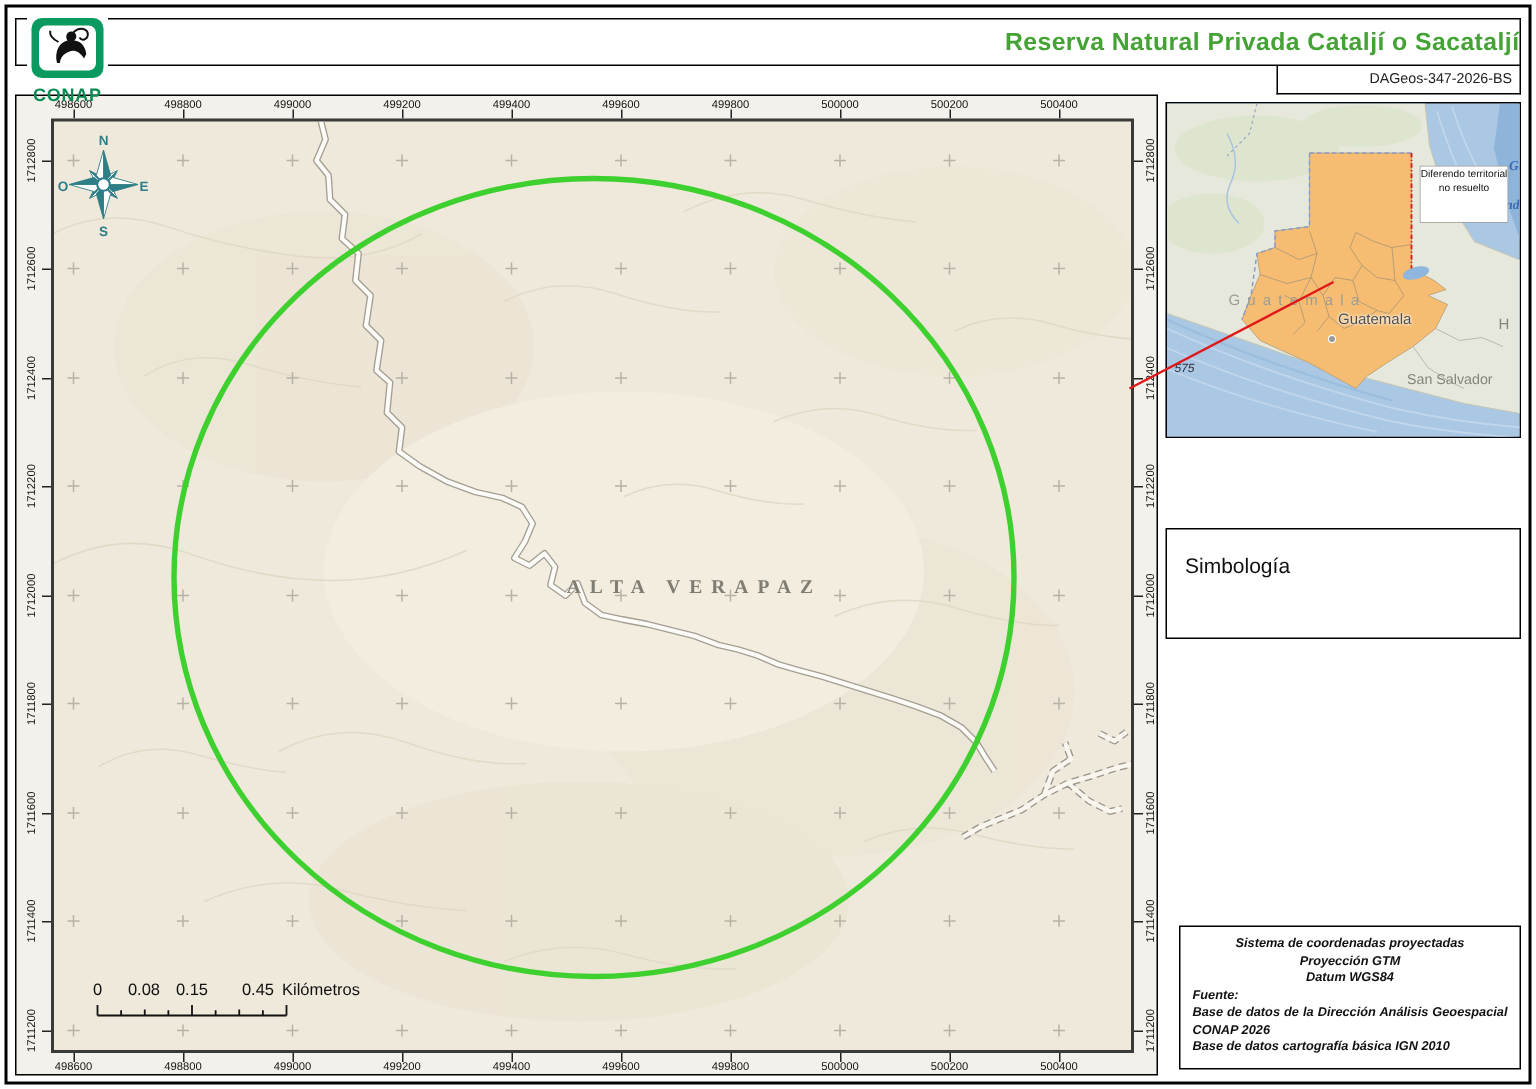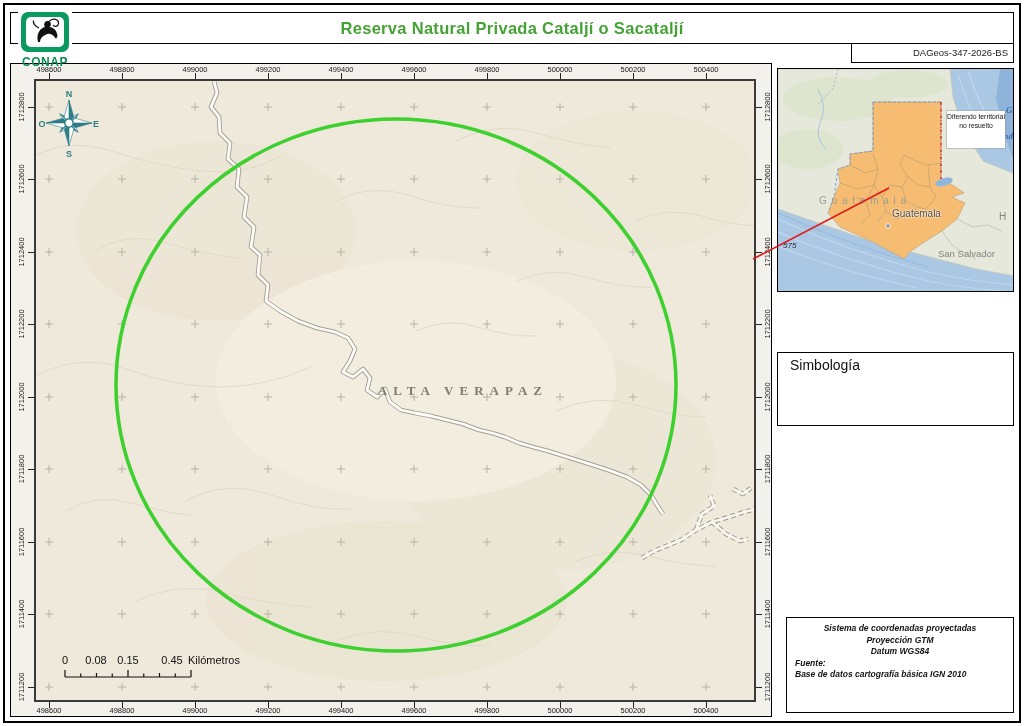--- a/index.html
+++ b/index.html
@@ -3,21 +3,21 @@
 <meta charset="utf-8">
 <style>
   *{margin:0;padding:0;box-sizing:border-box}
   body{width:1024px;height:726px;position:relative;background:#fff;
        font-family:"Liberation Sans",sans-serif;overflow:hidden}
   #outer-frame{position:absolute;left:3px;top:3px;width:1018px;height:720px;border:2px solid #000}
 
   
   #title-bar{position:absolute;left:10px;top:12px;width:1004px;height:32px;
              border:1px solid #000;background:#fff}
-  #map-title{position:absolute;left:0;top:6px;width:100%;text-align:center;
+  #map-title{position:absolute;left:0;top:6px;width:100%;text-align:right;
              font-size:16.5px;font-weight:600;letter-spacing:.3px;color:#45a336}
   #logo{position:absolute;left:18px;top:12px;width:54px;height:48px;background:#fff;z-index:5;text-align:center}
   #logo-caption{display:block;font-size:12px;font-weight:bold;letter-spacing:.5px;color:#0a8b52;margin-top:-1px}
   #doc-code-box{position:absolute;left:851px;top:44px;width:163px;height:19px;
                 border:1px solid #000;border-top:none;font-size:9.5px;color:#222;
                 text-align:right;padding:3px 5px 0 0;background:#fff}
 
   
   #map-frame{position:absolute;left:10px;top:63px;width:762px;height:654px;
              border:1px solid #000;background:#f3f1ec}
@@ -50,21 +50,21 @@
   #inset-city{left:160px;top:179px;font-size:9.5px;color:#85857e}
   #inset-ho{left:221px;top:142px;font-size:10px;letter-spacing:2px;color:#85857e}
   #inset-hond{left:214px;top:62px;font-family:"Liberation Serif",serif;font-style:italic;font-size:9px;font-weight:bold;color:#3a6bb5}
   #inset-gu{left:228px;top:36px;font-family:"Liberation Serif",serif;font-style:italic;font-size:9px;font-weight:bold;color:#3a6bb5}
   #inset-721{left:5px;top:172px;font-style:italic;font-size:8px;color:#2b2b35}
   #inset-note{position:absolute;left:169px;top:42px;width:58px;height:37px;background:#fff;
               box-shadow:0 0 0 .5px #999;z-index:3;font-size:6.8px;line-height:1.3;
               color:#111;text-align:center;padding-top:2px}
 
   #legend{position:absolute;left:777px;top:352px;width:237px;height:74px;
-          border:1.5px solid #000;background:#fff;padding:4px 0 0 12px}
+          border:1.5px solid #000;background:#fff;padding:16px 0 0 12px}
   #legend-title{font-size:14px;color:#111;margin-bottom:6px}
   .legend-row{display:flex;align-items:center;height:20px}
   .swatch{width:36px;height:14px;background:#fff;border:1px solid #9b9b9b;margin-right:10px;flex:none}
   #swatch-protected{border-width:2.5px}
   .legend-label{font-size:13.5px;color:#111}
 
   #credits{position:absolute;left:786px;top:617px;width:228px;height:96px;
            border:1.5px solid #000;background:#fff;padding:5px 8px;
            font-size:8.5px;font-weight:bold;font-style:italic;line-height:11.5px;color:#111}
   #credits .c{text-align:center}
@@ -333,15 +333,16 @@
 
   <div id="legend">
     <div id="legend-title">Simbología</div>
   </div>
 
   <div id="credits">
     <div class="c">Sistema de coordenadas proyectadas</div>
     <div class="c">Proyección GTM</div>
     <div class="c">Datum WGS84</div>
     <div>Fuente:</div>
+    <div class="j">Base de datos de la Dirección Análisis Geoespacial CONAP 2026</div>
     <div>Base de datos cartografía básica IGN 2010</div>
   </div>
 </div>
 
 </body></html>

